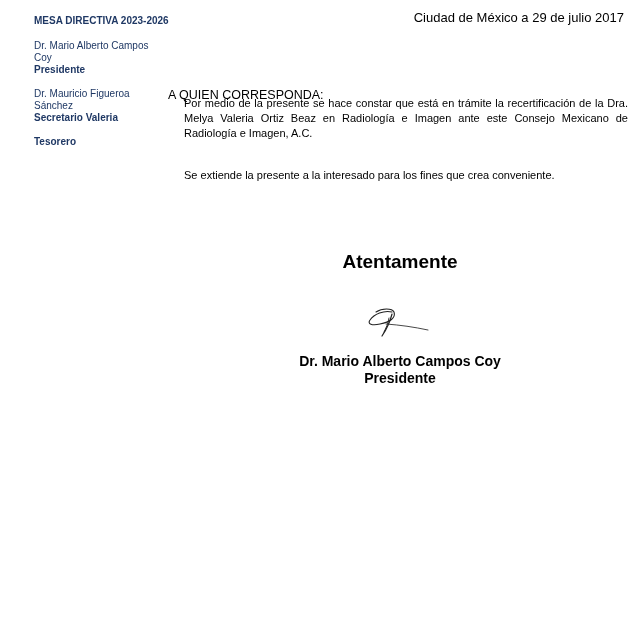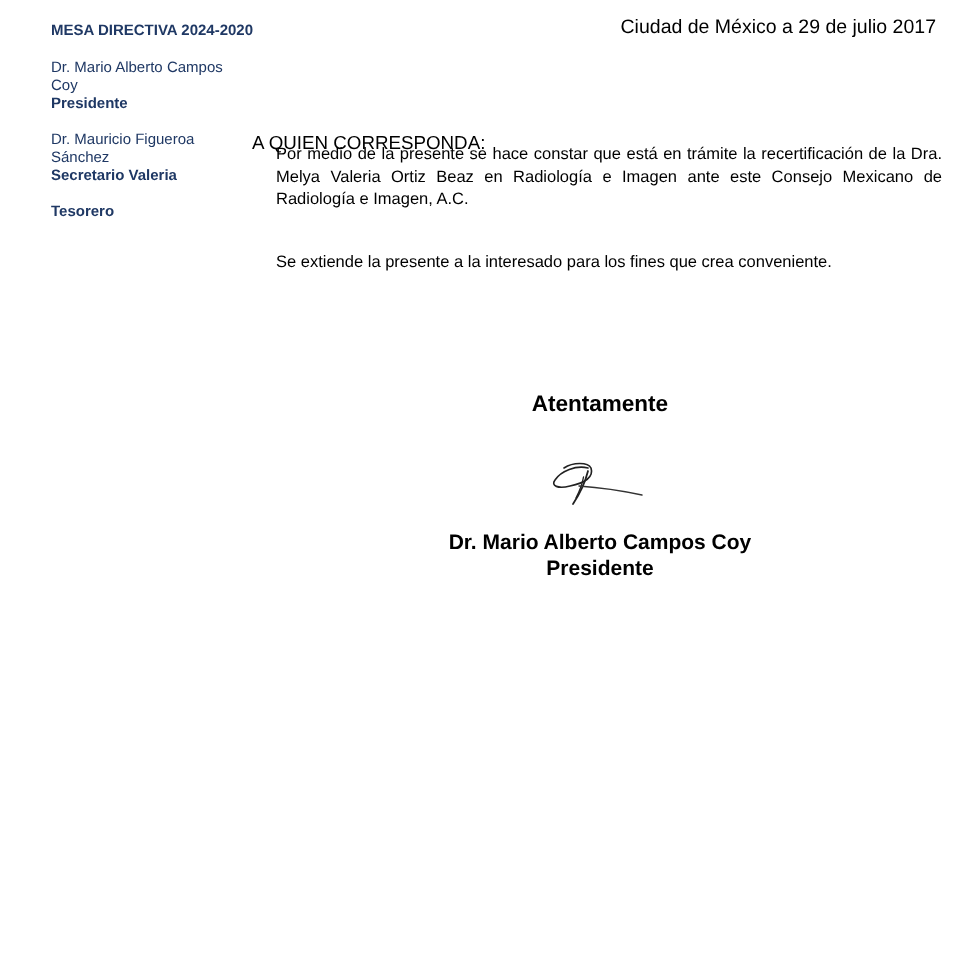--- a/index.html
+++ b/index.html
@@ -61,22 +61,22 @@
       line-height: 15px;
       text-align: justify;
     }
     .para-1 { top: 96px; }
     .para-2 { top: 168px; }
     .closing {
       position: absolute;
       left: 280px;
       width: 240px;
       text-align: center;
-      top: 261px;
-      font-size: 15px;
+      top: 251px;
+      font-size: 19px;
       font-weight: bold;
     }
     .signature {
       position: absolute;
       left: 362px;
       top: 300px;
       width: 80px;
       height: 45px;
     }
     .signer {
@@ -87,21 +87,21 @@
       top: 353px;
       font-size: 14px;
       font-weight: bold;
       line-height: 17px;
     }
   </style>
 </head>
 <body>
 
 <div class="sidebar">
-  <div class="board-title">MESA DIRECTIVA 2024-2020</div>
+  <div class="board-title">MESA DIRECTIVA 2023-2026</div>
 
   <div class="member">
     <span class="member-name">Dr. Mario Alberto Campos Coy</span>
     <span class="member-role">Presidente</span>
   </div>
   <div class="member">
     <span class="member-name">Dr. Mauricio Figueroa Sánchez</span>
     <span class="member-role">Secretario Valeria</span>
   </div>
   <div class="member">

